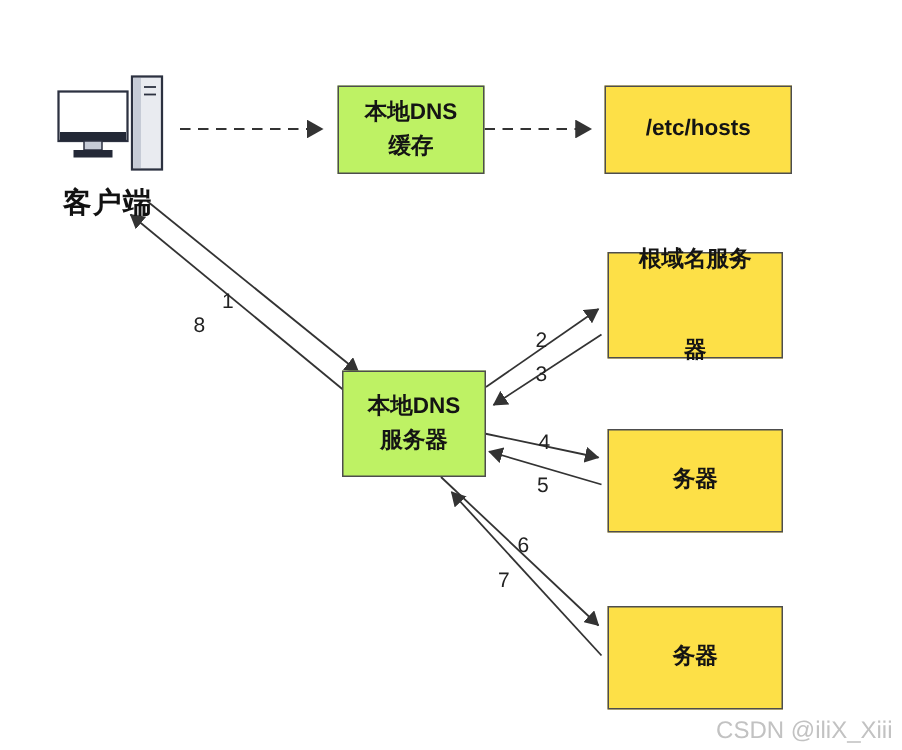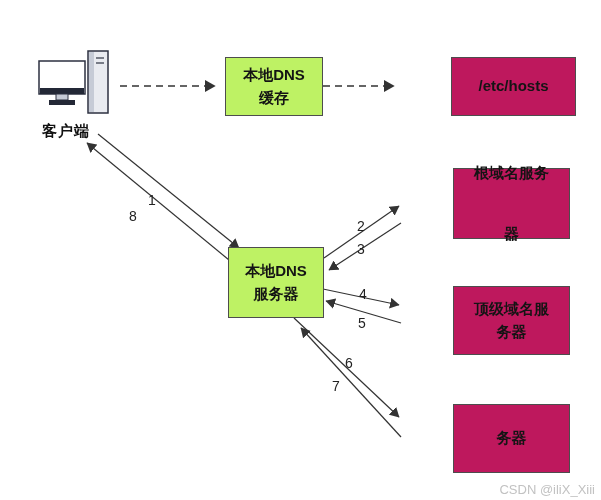--- a/index.html
+++ b/index.html
@@ -6,26 +6,26 @@
   body{font-family:"Liberation Sans","DejaVu Sans",sans-serif;}
   .canvas{position:relative;width:601px;height:500px;background:#ffffff;overflow:hidden;}
   .wires{position:absolute;left:0;top:0;}
   .dash{stroke:#333333;stroke-width:1.4;stroke-dasharray:7 5;fill:none;}
   .solid{stroke:#333333;stroke-width:1.2;fill:none;}
   .arrow{marker-end:url(#arw);}
   .box{position:absolute;border:1px solid #4d4d4d;display:flex;flex-direction:column;
        align-items:center;justify-content:center;text-align:center;
        font-size:15px;font-weight:700;color:#141414;line-height:1.5;}
   .gray{background:#bef264;}
-  .pink{background:#be185d;margin-left:48px;}
+  .pink{background:#fde047;}
   .num{position:absolute;font-size:14px;color:#222222;}
   .client-icon{position:absolute;left:36px;top:48px;}
-  .client-label{position:absolute;left:42px;top:122px;font-size:15px;font-weight:600;
+  .client-label{position:absolute;left:42px;top:122px;font-size:19px;font-weight:600;
                 color:#111111;letter-spacing:1px;}
-  .watermark{position:absolute;right:6px;bottom:3px;font-size:13px;color:#c2c2c2;margin-top:33px;}
+  .watermark{position:absolute;right:6px;bottom:3px;font-size:16px;color:#c2c2c2;margin-top:33px;}
 </style>
 </head>
 <body>
 
 <div class="canvas">
 
   <svg class="wires" width="601" height="500" viewBox="0 0 601 500">
     <defs>
       <marker id="arw" markerWidth="9" markerHeight="9" refX="7.5" refY="4.5" orient="auto">
         <path d="M0,0 L8,4.5 L0,9 Z" fill="#333333"></path>
@@ -69,21 +69,20 @@
     <span>根域名服务</span>
     <span>器</span>
   </div>
 
   <div class="box gray" style="left:228px;top:247px;width:94px;height:69px;">
     <span>本地DNS</span>
     <span>服务器</span>
   </div>
 
   <div class="box pink" style="left:405px;top:286px;width:115px;height:67px;">
-    <span>顶级域名服</span>
     <span>务器</span>
   </div>
 
   <div class="box pink" style="left:405px;top:404px;width:115px;height:67px;">
     <span>务器</span>
   </div>
 
   <span class="num" style="left:148px;top:192px;">1</span>
   <span class="num" style="left:129px;top:208px;">8</span>
   <span class="num" style="left:357px;top:218px;">2</span>

